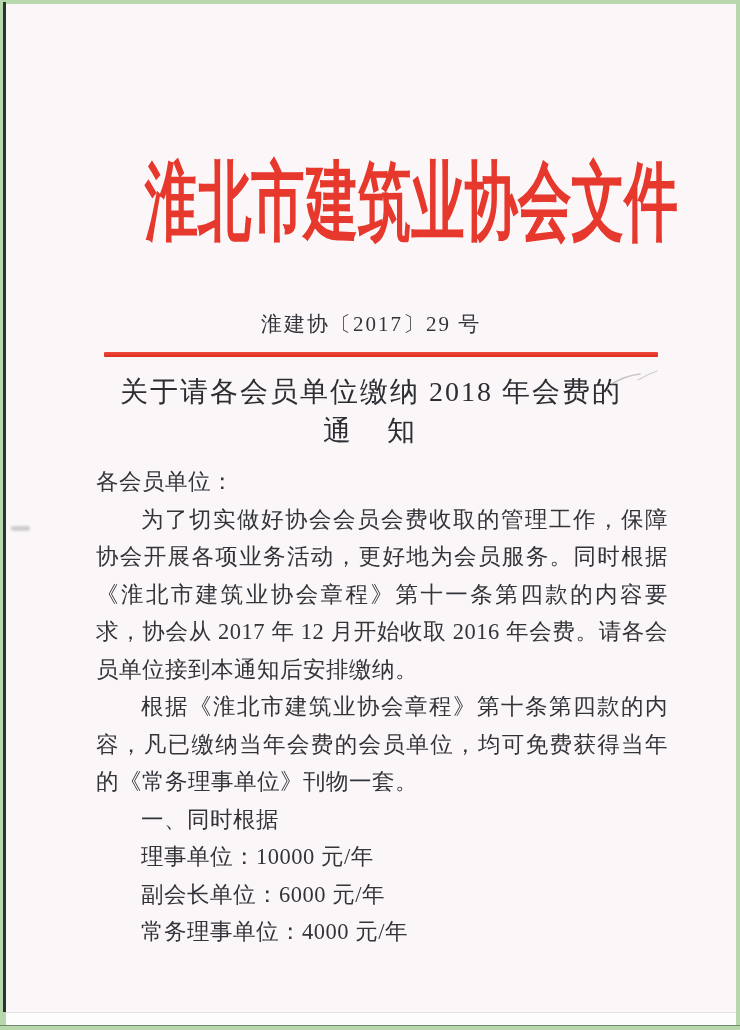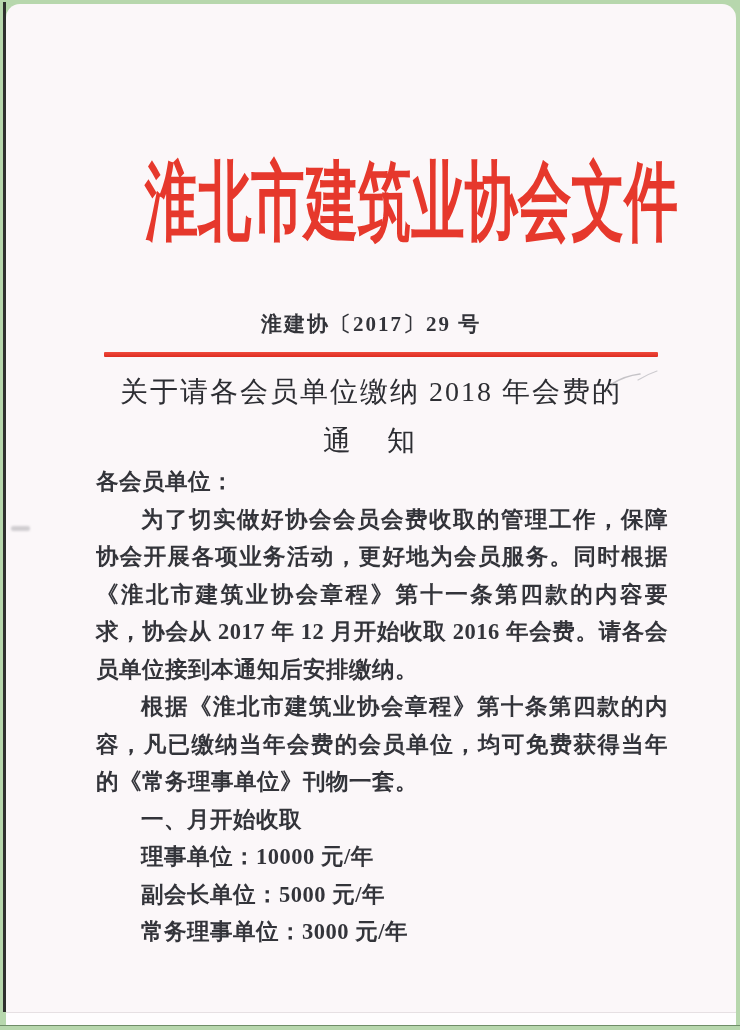--- a/index.html
+++ b/index.html
@@ -30,21 +30,20 @@
     height: 1010px;
     background: #2e2f2e;
   }
   .paper {
     position: absolute;
     left: 6px;
     top: 4px;
     right: 4px;
     bottom: 5px;
     background: #fbf7f9;
-    border-radius: 14px;
   }
   .bottom-strip { 
     position: absolute;
     left: 0; right: 0;
     bottom: 0;
     height: 13px;
     background: #fefdfe;
     border-top: 1px solid #e6e0e3;
   }
 
@@ -63,21 +62,21 @@
     transform-origin: 50% 50%;
   }
 
   .doc-number {
     position: absolute;
     top: 306px;
     left: 0;
     width: 100%;
     text-align: center;
     font-size: 21px;
-    font-weight: 700;
+    font-weight: 400;
     letter-spacing: 2px;
     color: #33343a;
   }
 
   .red-rule {
     position: absolute;
     top: 348px;
     left: 98px;
     width: 554px;
     height: 4.5px;
@@ -95,21 +94,20 @@
   }
   .doc-title .line1 {
     font-size: 28px;
     letter-spacing: 2px;
     line-height: 40px;
   }
   .doc-title .line2 {
     font-size: 28px;
     letter-spacing: 4px;
     line-height: 38px;
-    margin-top: 10px;
   }
 
   .pencil-mark {
     position: absolute;
     left: 604px;
     top: 364px;
     opacity: .55;
   }
   .smudge {
     position: absolute;
@@ -125,21 +123,20 @@
 
   .doc-body {
     position: absolute;
     top: 459px;
     left: 90px;
     width: 572px;
     font-size: 22.5px;
     line-height: 37.5px;
     color: #33343a;
     letter-spacing: 0.5px;
-    font-weight: bold;
   }
   .doc-body p { margin: 0; }
   .doc-body .para {
     text-indent: 2em;
     text-align: justify;
   }
   .doc-body .indent-line {
     padding-left: 2em;
   }
 </style>
@@ -167,22 +164,22 @@
       <path d="M2 16 Q 14 8, 30 6" stroke="#9a9aa0" stroke-width="1.6" fill="none" stroke-linecap="round"></path>
       <path d="M28 12 Q 38 6, 47 3" stroke="#a8a8ae" stroke-width="1.2" fill="none" stroke-linecap="round"></path>
     </svg>
 
     <div class="smudge"></div>
 
     <div class="doc-body">
       <p class="salutation">各会员单位：</p>
       <p class="para">为了切实做好协会会员会费收取的管理工作，保障协会开展各项业务活动，更好地为会员服务。同时根据《淮北市建筑业协会章程》第十一条第四款的内容要求，协会从 2017 年 12 月开始收取 2016 年会费。请各会员单位接到本通知后安排缴纳。</p>
       <p class="para">根据《淮北市建筑业协会章程》第十条第四款的内容，凡已缴纳当年会费的会员单位，均可免费获得当年的《常务理事单位》刊物一套。</p>
-      <p class="indent-line">一、月开始收取</p>
+      <p class="indent-line">一、同时根据</p>
       <p class="indent-line">理事单位：10000 元/年</p>
-      <p class="indent-line">副会长单位：5000 元/年</p>
-      <p class="indent-line">常务理事单位：3000 元/年</p>
+      <p class="indent-line">副会长单位：6000 元/年</p>
+      <p class="indent-line">常务理事单位：4000 元/年</p>
     </div>
 
     <div class="bottom-strip"></div>
 
   </div>
 </div>
 
 </body></html>

